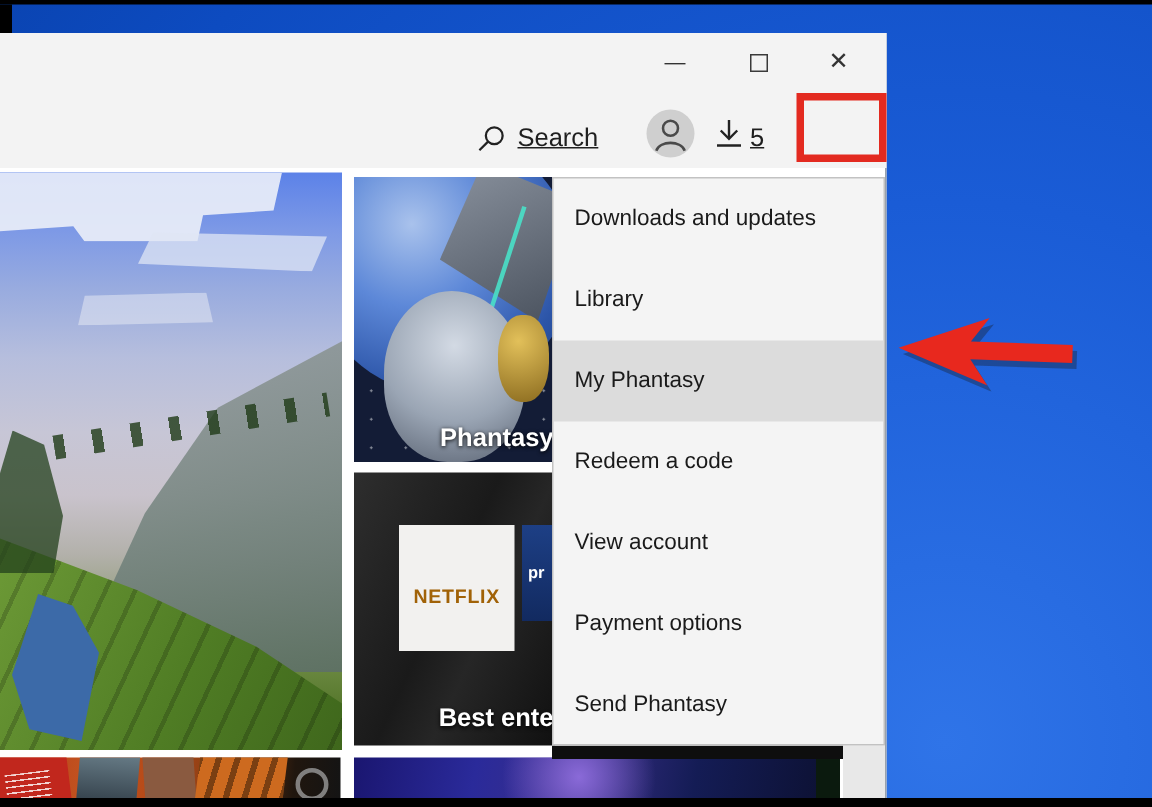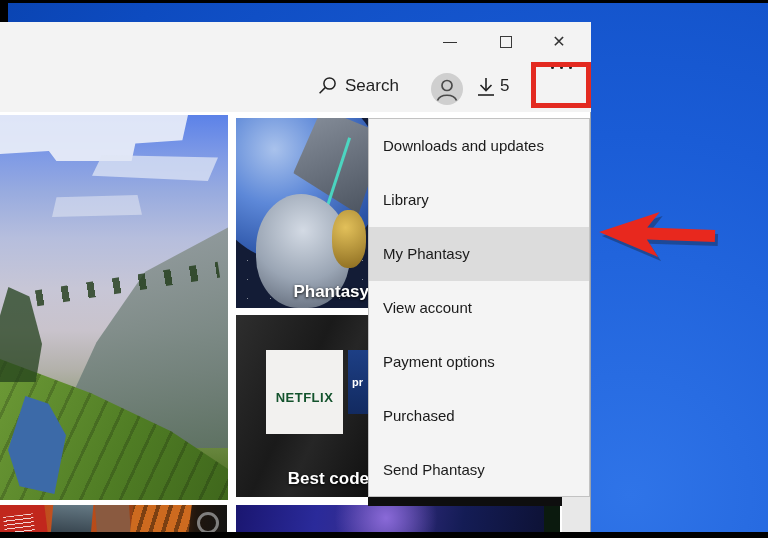--- a/index.html
+++ b/index.html
@@ -22,21 +22,21 @@
   .chrome { left:0; top:22px; width:591px; height:90px; background:#f3f3f3; z-index:2; }
 
   
   .tb-btn { z-index:10; display:flex; align-items:center; justify-content:center; color:#333; cursor:default; }
   .btn-min { left:438px; top:30px; width:24px; height:22px; font-size:14px; }
   .btn-max { left:494px; top:31px; width:24px; height:22px; }
   .btn-max .box { width:12px; height:12px; border:1.5px solid #3a3a3a; background:transparent; }
   .btn-close { left:547px; top:29px; width:24px; height:24px; font-size:16px; }
 
   
-  .tool { z-index:10; display:flex; align-items:flex-start; color:#1f1f1f; }
+  .tool { z-index:10; display:flex; align-items:flex-end; color:#1f1f1f;text-decoration:underline; }
   .search-btn { left:318px; top:76px; height:26px; gap:8px; font-size:17px; }
   .avatar-btn { left:431px; top:73px; width:32px; height:32px; border-radius:50%;
                 background:#cfcfcf; justify-content:center; }
   .downloads-btn { left:475px; top:76px; height:26px; gap:3px; font-size:17px; }
   .more-btn { left:531px; top:62px; width:60px; height:46px; justify-content:center; gap:6px; padding-top:4px; }
   .dot { width:3px; height:3px; border-radius:50%; background:#1a1a1a; }
 
   
   .anno-box { left:531px; top:62px; width:60px; height:46px; border:5px solid #e32a20; z-index:20; }
 
@@ -79,21 +79,21 @@
     background:radial-gradient(circle at 50% 32%, #d3dae4 0%, #9aa5b4 55%, #5a6372 100%); }
   .ph-yellow { right:4px; top:92px; width:34px; height:58px; border-radius:45%;
     background:radial-gradient(circle at 40% 30%, #e2c05a, #8a6a1e); }
   .ph-title { left:0; right:1px; bottom:6px; text-align:right; color:#fff; font-weight:bold;
     font-size:17px; text-shadow:0 1px 3px #000; z-index:2; }
 
   .card-best { left:236px; top:315px; width:134px; height:182px;
     background:linear-gradient(115deg,#2e2e2e 0%,#1a1a1a 45%,#262626 62%,#101010 100%); }
   .nf-tile { left:30px; top:35px; width:77px; height:84px; background:#f2f1ef;
     display:flex; align-items:center; justify-content:center; }
-  .nf-logo { color:#14532d; font-weight:bold; font-size:13px; letter-spacing:.5px;margin-top:10px; }
+  .nf-logo { color:#a16207; font-weight:bold; font-size:13px; letter-spacing:.5px;margin-top:10px; }
   .pr-tile { left:112px; top:35px; width:22px; height:64px; color:#fff; font-weight:bold; font-size:11px;
     background:linear-gradient(#1d3f85,#122a60); display:flex; align-items:center; padding-left:4px; }
   .best-caption { left:0; right:1px; bottom:8px; text-align:right; color:#fff; font-weight:bold;
     font-size:17px; text-shadow:0 1px 3px #000; }
 
   .card-orange { left:0; top:505px; width:227px; height:28px;
     background:linear-gradient(95deg,#b5371b 0%,#c2531f 25%,#b64a18 45%,#7e3a12 68%,#20160e 86%,#141414 100%); }
   .or-p1 { left:-2px; top:-3px; width:48px; height:36px; background:#c1271d; transform:rotate(-7deg); }
   .or-p1lines { left:4px; top:10px; width:30px; height:18px;
     background:repeating-linear-gradient(180deg,rgba(255,255,255,.8) 0 1px,transparent 1px 4px); transform:rotate(-7deg); }
@@ -195,21 +195,21 @@
     <div class="abs ph-title">Phantasy</div>
   </div>
 
   <div class="abs card card-best">
     <div class="abs nf-tile">
       <span class="nf-logo">NETFLIX</span>
     </div>
     <div class="abs pr-tile">
       <span>pr</span>
     </div>
-    <div class="abs best-caption">Best code</div>
+    <div class="abs best-caption">Best ente</div>
   </div>
 
   <div class="abs card card-orange">
     <div class="abs or-p1"></div>
     <div class="abs or-p1lines"></div>
     <div class="abs or-p2"></div>
     <div class="abs or-p3"></div>
     <div class="abs or-p4"></div>
     <div class="abs or-ring"></div>
   </div>
@@ -219,23 +219,23 @@
     <div class="abs gx-dark"></div>
   </div>
 
   <div class="abs gray-strip"></div>
   <div class="abs menu-shadow"></div>
 
   <div class="abs menu">
     <div class="menu-item">Downloads and updates</div>
     <div class="menu-item">Library</div>
     <div class="menu-item hl">My Phantasy</div>
+    <div class="menu-item">Redeem a code</div>
     <div class="menu-item">View account</div>
     <div class="menu-item">Payment options</div>
-    <div class="menu-item">Purchased</div>
     <div class="menu-item">Send Phantasy</div>
   </div>
 
   <div class="abs anno-box"></div>
   <svg class="abs arrow-svg" viewBox="0 0 124 52">
     <g transform="rotate(2 62 26)">
       <polygon points="2,25 62,3 50,19 118,19 118,31 50,31 62,48" fill="#1a1a1a" opacity="0.35" transform="translate(3,4)"></polygon>
       <polygon points="2,25 62,3 50,19 118,19 118,31 50,31 62,48" fill="#e8281e"></polygon>
     </g>
   </svg>

